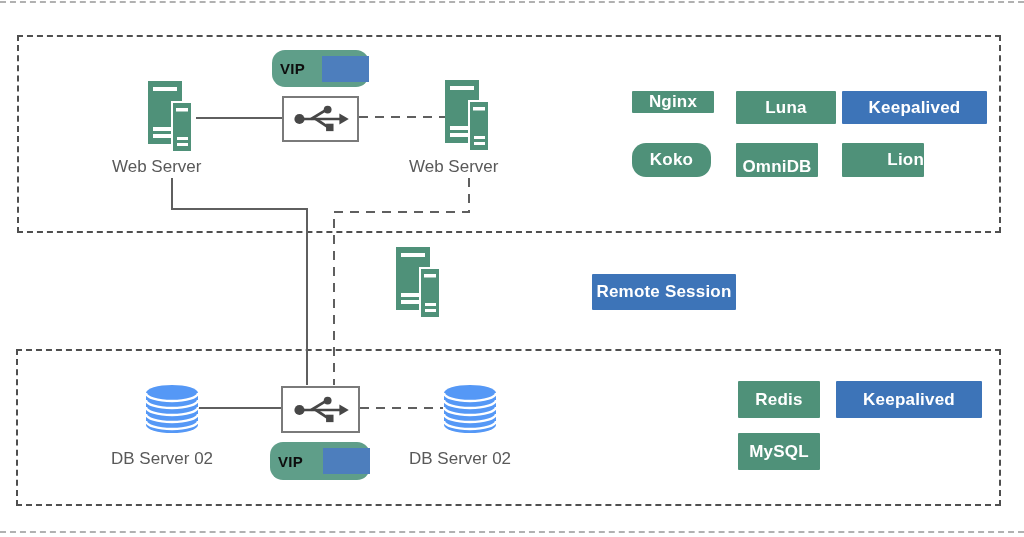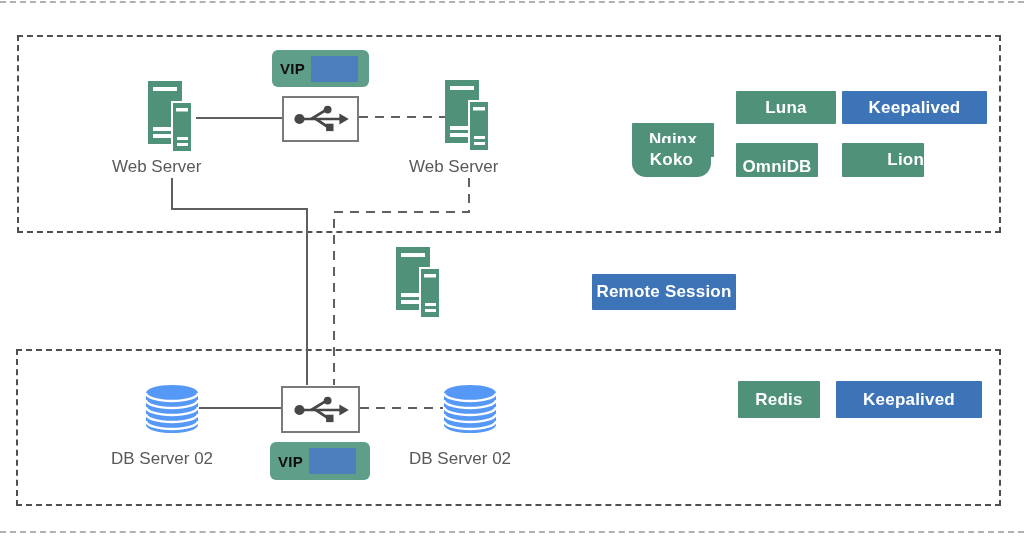--- a/index.html
+++ b/index.html
@@ -18,21 +18,21 @@
   .node-label{
     color:var(--label);font-size:17px;text-align:left;white-space:nowrap;line-height:16px;
   }
   .badge{
     display:flex;align-items:center;justify-content:center;
     color:#ffffff;font-weight:bold;font-size:17px;letter-spacing:.2px;border-radius:1px;
   }
   .badge[data-variant="green"]{background:var(--green);}
   .badge[data-variant="blue"]{background:var(--blue);}
   .vip-badge{
-    background:var(--vip-green);display:flex;align-items:center;border-radius:6px;
+    background:var(--vip-green);display:flex;align-items:center;border-radius:13px;justify-content:space-between;
   }
   .vip-badge .vip-text{
     color:#0d0d0d;font-weight:bold;font-size:15px;padding:0 6px 0 8px;letter-spacing:.3px;
   }
   .vip-badge .vip-redact{background:var(--vip-blue);width:47px;height:26px;}
   .switch-box{
     background:#ffffff;border:2px solid var(--switch-border);box-sizing:border-box;
     display:flex;align-items:center;justify-content:center;
   }
   svg{display:block;}
@@ -91,21 +91,21 @@
     <rect x="5" y="6" width="24" height="4" fill="#fff"></rect>
     <rect x="5" y="46" width="24" height="4" fill="#fff"></rect>
     <rect x="5" y="53" width="24" height="4" fill="#fff"></rect>
     <rect x="24" y="21" width="20" height="50" fill="var(--green)" stroke="#fff" stroke-width="2"></rect>
     <rect x="28" y="27" width="12" height="3.5" fill="#fff"></rect>
     <rect x="29" y="56" width="11" height="3" fill="#fff"></rect>
     <rect x="29" y="62" width="11" height="3" fill="#fff"></rect>
   </svg>
   <div class="abs node-label" style="left:409px;top:159px;width:120px;">Web Server</div>
 
-  <div class="abs badge" style="left:632px;top:91px;width:82px;height:34px;margin-top:32px;" data-variant="green">
+  <div class="abs badge" style="left:632px;top:91px;width:82px;height:22px;" data-variant="green">
       <span>Nginx</span>
     </div>
   <div class="abs badge" style="left:736px;top:91px;width:100px;height:33px;" data-variant="green">
       <span>Luna</span>
     </div>
   <div class="abs badge" style="left:842px;top:91px;width:145px;height:33px;" data-variant="blue">
       <span>Keepalived</span>
     </div>
   <div class="abs badge" style="left:632px;top:143px;width:79px;height:34px;border-radius:14px;" data-variant="green">
       <span>Koko</span>
@@ -168,14 +168,17 @@
     <span class="vip-text">VIP</span>
     <span class="vip-redact"></span>
   </div>
 
   <div class="abs badge" style="left:738px;top:381px;width:82px;height:37px;" data-variant="green">
       <span>Redis</span>
     </div>
   <div class="abs badge" style="left:836px;top:381px;width:146px;height:37px;" data-variant="blue">
       <span>Keepalived</span>
     </div>
+  <div class="abs badge" style="left:738px;top:433px;width:82px;height:37px;" data-variant="green">
+      <span>MySQL</span>
+    </div>
 
 </div>
 
 </body></html>

